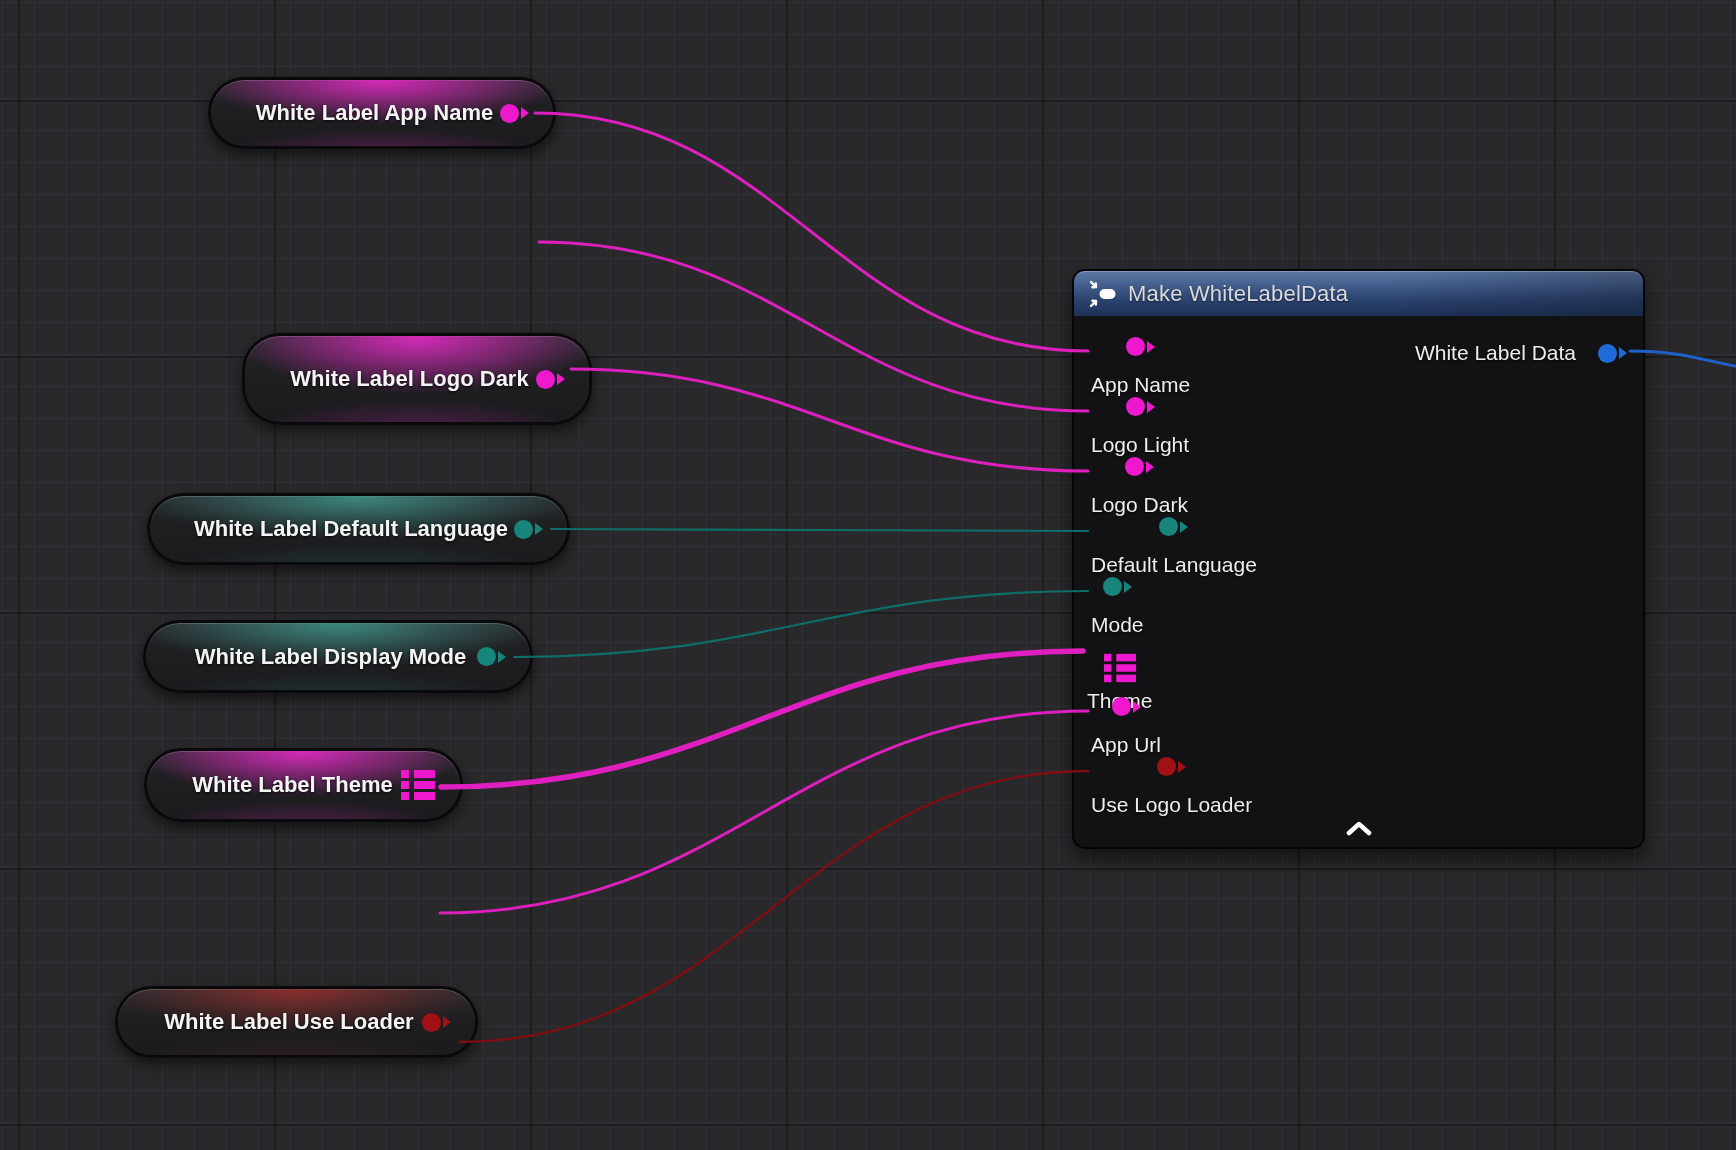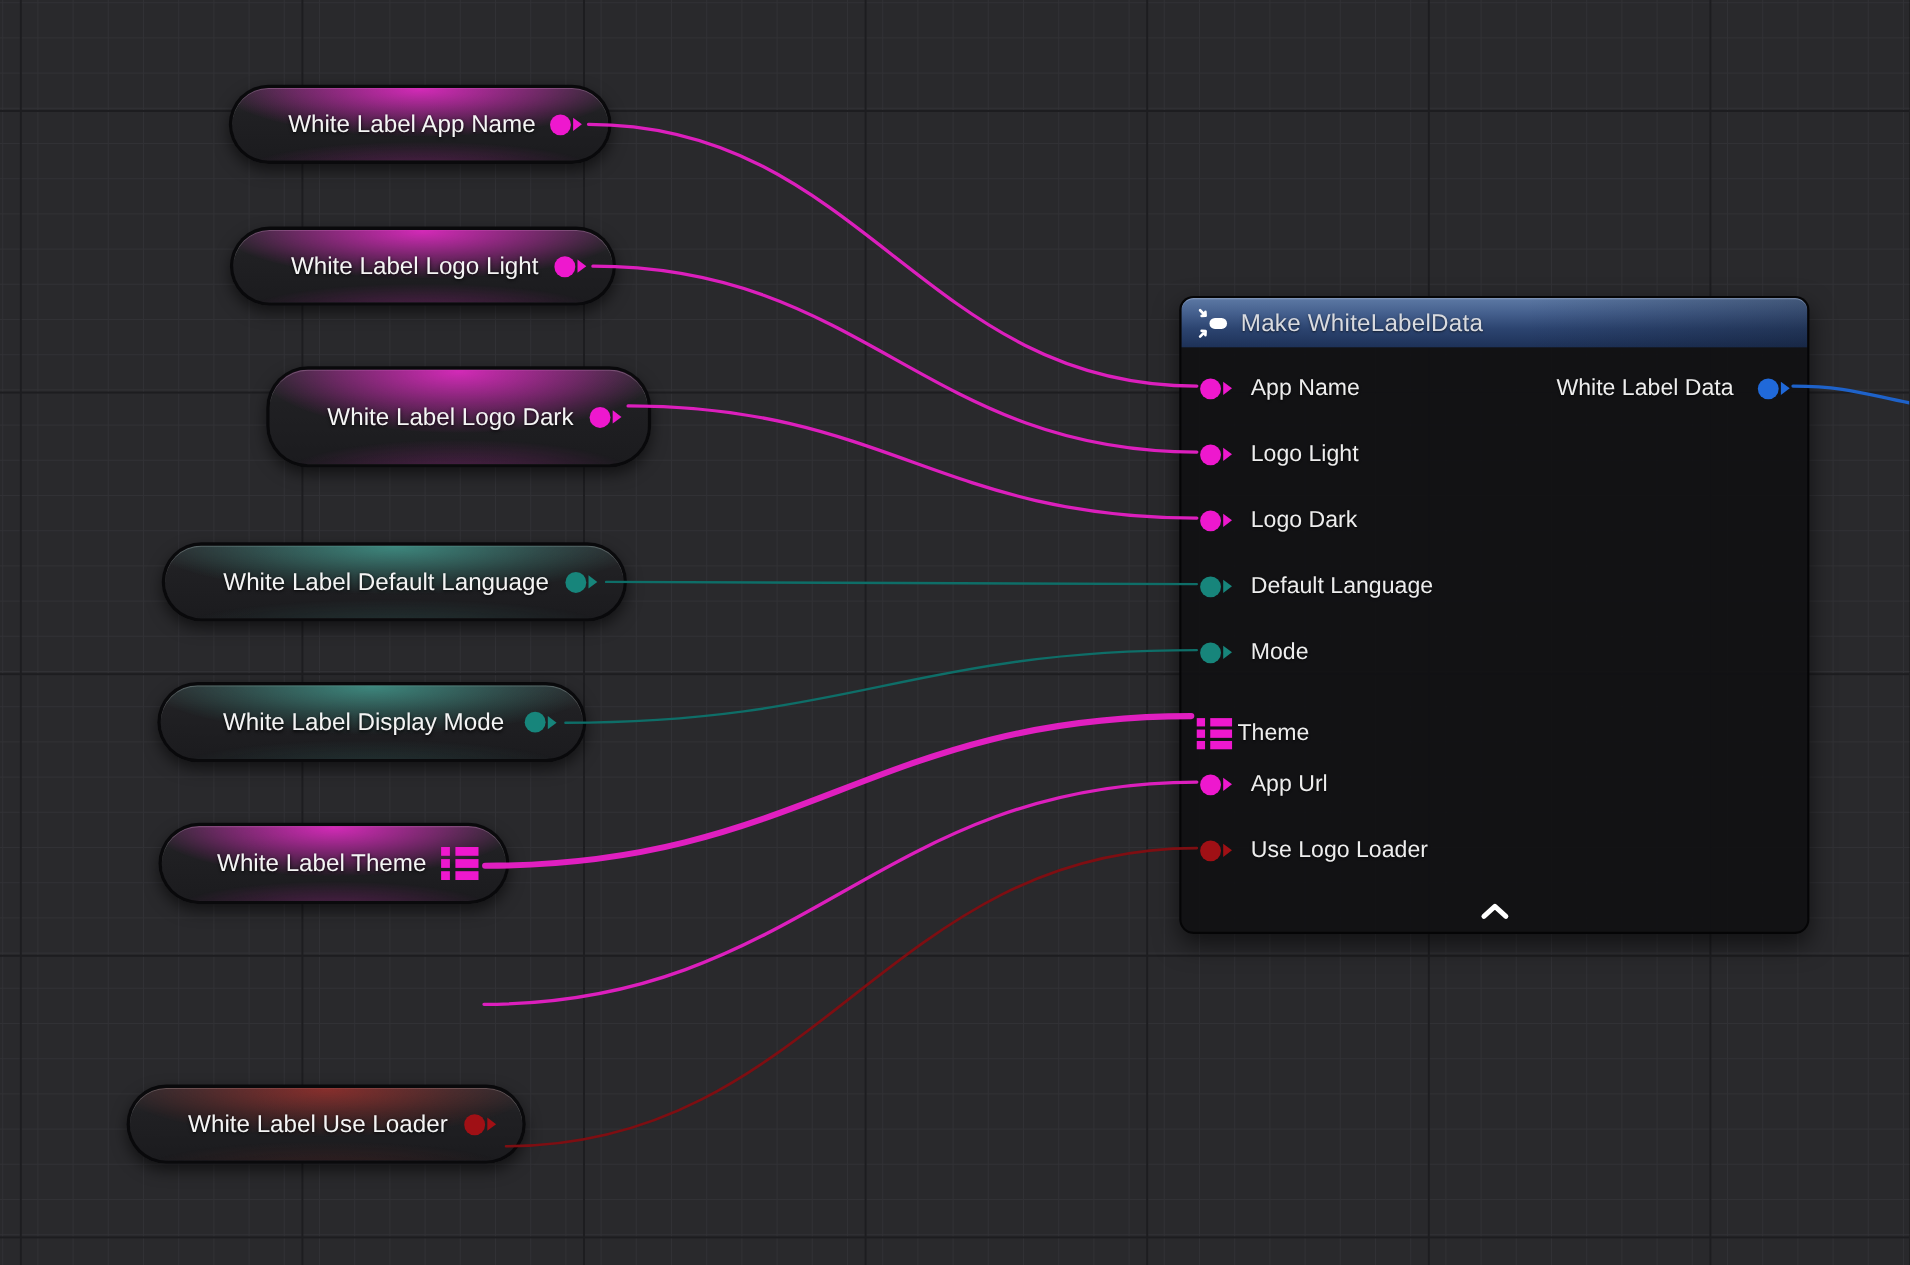--- a/index.html
+++ b/index.html
@@ -43,20 +43,21 @@
   }
   .glow-bool::before{
     background:
       radial-gradient(78% 96% at 50% 2%, rgba(158,48,44,0.80) 0%, rgba(158,48,44,0.28) 42%, rgba(158,48,44,0) 68%),
       radial-gradient(66% 52% at 50% 110%, rgba(158,48,44,0.18) 0%, rgba(158,48,44,0) 70%);
   }
   .pill-label{
     position:relative;z-index:1;flex:1 1 auto;text-align:center;
     color:#F4F4F4;font-size:22px;white-space:nowrap;
     text-shadow:0 1px 3px rgba(0,0,0,0.85);
+    font-weight:bold;
   }
 
   
   .pin{position:relative;z-index:1;display:flex;align-items:center;flex:0 0 auto;}
   .pin .dot{width:19px;height:19px;border-radius:50%;}
   .pin .tri{width:0;height:0;margin-left:2px;border-top:6px solid transparent;border-bottom:6px solid transparent;border-left:8px solid;}
   .t-string .dot{background:#EE18CE}.t-string .tri{border-left-color:#EE18CE}
   .t-enum .dot{background:#17857B}.t-enum .tri{border-left-color:#17857B}
   .t-bool .dot{background:#A01015}.t-bool .tri{border-left-color:#A01015}
   .t-struct .dot{background:#2069D9}.t-struct .tri{border-left-color:#2069D9}
@@ -71,21 +72,21 @@
   }
   .make-header{
     position:absolute;left:0;top:0;right:0;height:45px;border-radius:11px 11px 0 0;
     display:flex;align-items:center;padding-left:14px;box-sizing:border-box;
     background:
       linear-gradient(90deg, rgba(10,16,28,0) 55%, rgba(10,16,28,0.30) 100%),
       linear-gradient(180deg,#5d79a4 0%,#45608e 30%,#2c4470 62%,#1d3157 100%);
     box-shadow:inset 0 1px 0 rgba(200,215,240,0.35);
   }
   .make-title{color:#D9DBE0;font-size:22px;font-weight:400;margin-left:10px;letter-spacing:.2px;text-shadow:0 1px 2px rgba(0,0,0,.6);}
-  .mrow{position:absolute;left:0;height:32px;display:flex;align-items:center;padding-left:17px;gap:17px;}
+  .mrow{position:absolute;left:0;height:32px;display:flex;align-items:center;padding-left:17px;gap:17px;flex-direction:column;}
   .mlabel{color:#EDEDED;font-size:21px;white-space:nowrap;text-shadow:0 1px 2px rgba(0,0,0,.7);}
   .orow{position:absolute;right:16px;height:32px;display:flex;align-items:center;gap:22px;}
   .chev-btn{
     position:absolute;left:50%;transform:translateX(-50%);bottom:6px;width:44px;height:26px;
     display:flex;align-items:center;justify-content:center;background:transparent;border:none;cursor:pointer;padding:0;
   }
   .struct-icon{display:block}
 </style>
 </head>
 <body>
@@ -105,27 +106,20 @@
   </svg>
 
   <div class="pill glow-string" style="left:208px;top:77px;width:348px;height:72px">
     <span class="pill-label">White Label App Name</span>
     <span class="pin t-string">
         <span class="dot"></span>
         <span class="tri"></span>
       </span>
   </div>
 
-  <div class="pill glow-string" style="left:209px;top:206px;width:351px;height:72px">
-    <span class="pill-label">White Label Logo Light</span>
-    <span class="pin t-string">
-        <span class="dot"></span>
-        <span class="tri"></span>
-      </span>
-  </div>
 
   <div class="pill glow-string" style="left:242px;top:333px;width:350px;height:92px">
     <span class="pill-label">White Label Logo Dark</span>
     <span class="pin t-string">
         <span class="dot"></span>
         <span class="tri"></span>
       </span>
   </div>
 
   <div class="pill glow-enum" style="left:143px;top:620px;width:390px;height:73px">

